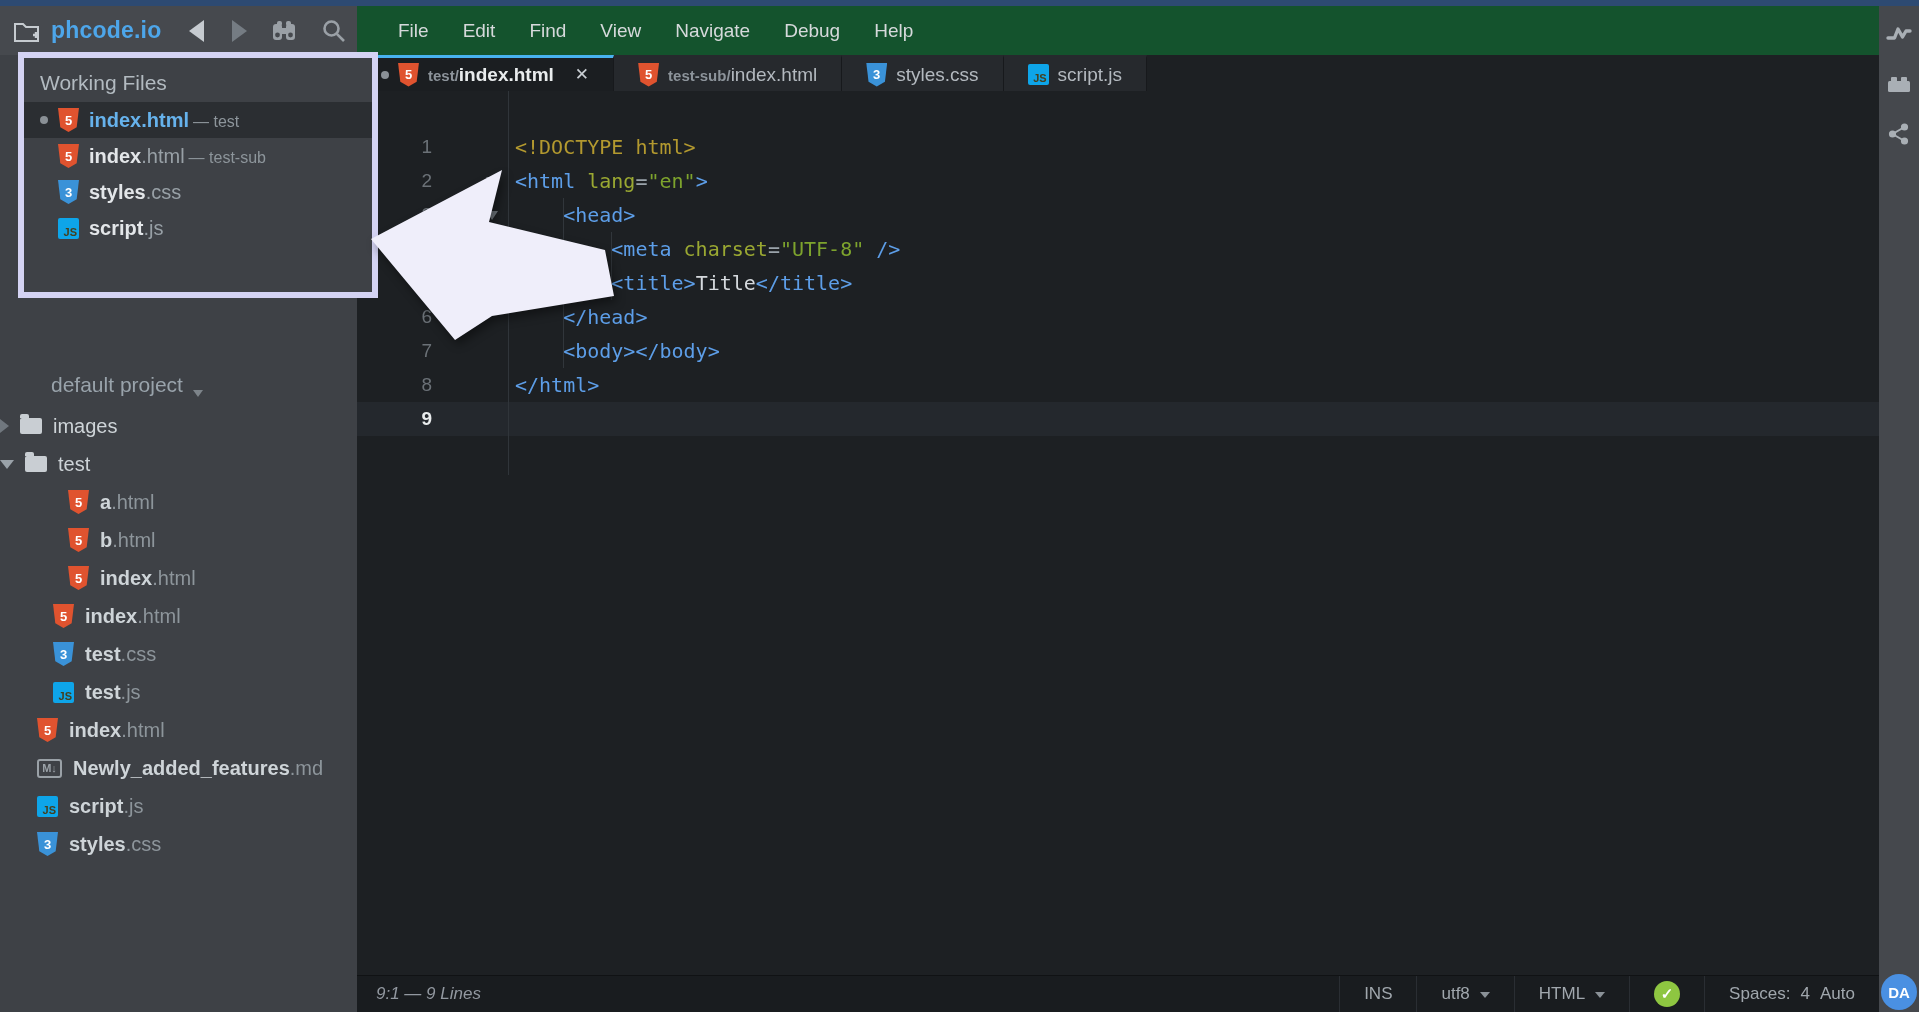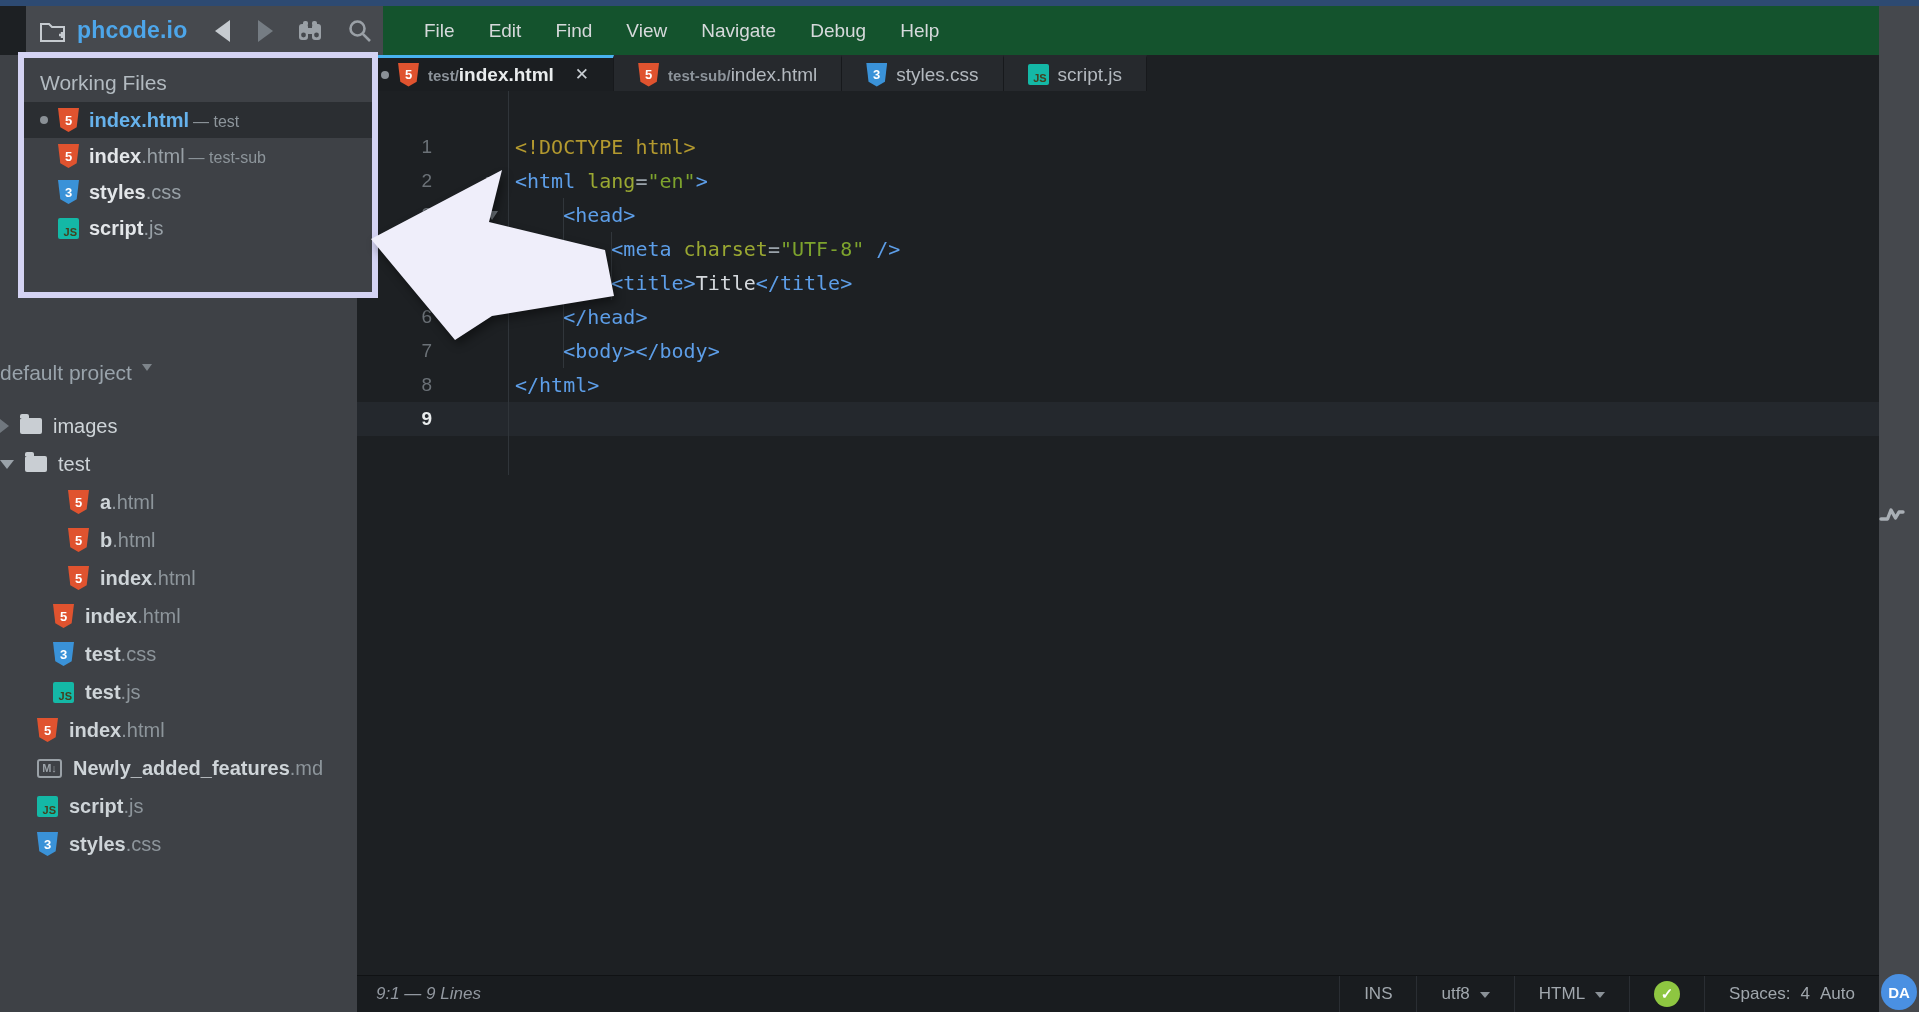--- a/index.html
+++ b/index.html
@@ -4,32 +4,32 @@
 <title>phcode.io</title>
 <style>
   * { margin:0; padding:0; box-sizing:border-box; }
   html,body { width:1919px; height:1012px; overflow:hidden; }
   body { position:relative; background:#1d2023; font-family:"Liberation Sans",sans-serif; color:#c7cdd2; }
 
   
   .topstrip { position:absolute; left:0; top:0; width:1919px; height:6px; background:#2d4a72; }
 
   
-  .header { position:absolute; left:0; top:6px; width:1919px; height:49px; display:flex;padding-left:26px; }
+  .header { position:absolute; left:0; top:6px; width:1919px; height:49px; display:flex; }
   .header-left { width:357px; background:#46494e; display:flex; align-items:center; padding-left:13px; flex:none; }
   .logo-text { font-size:23px; font-weight:700; color:#4da6ea; margin-left:10px; letter-spacing:.2px; }
   .nav-back { width:0;height:0; border-right:15px solid #c6cbd0; border-top:11px solid transparent; border-bottom:11px solid transparent; margin-left:28px; }
   .nav-fwd  { width:0;height:0; border-left:15px solid #757c83; border-top:11px solid transparent; border-bottom:11px solid transparent; margin-left:28px; }
   .hicon { margin-left:24px; display:flex; align-items:center; }
   .header-main { flex:1; background:#14532d; display:flex; align-items:center; padding-left:24px; }
   .menu-item { font-size:19px; color:#d6d9db; padding:0 17px; line-height:49px; cursor:default; }
 
   
   .rightbar { position:absolute; right:0; top:6px; width:40px; height:1006px; background:#45484d; z-index:8;
-              display:flex; flex-direction:row; align-items:center; padding-top:16px; gap:22px; }
+              display:flex; flex-direction:column; align-items:center; padding-top:16px; gap:22px; }
   .avatar { position:absolute; left:2px; bottom:2px; width:36px; height:36px; border-radius:50%;
             background:#4a90e2; color:#fff; font-size:15px; font-weight:700;
             display:flex; align-items:center; justify-content:center; }
 
   
   .sidebar { position:absolute; left:0; top:55px; width:357px; height:957px; background:#3e4146; }
 
   
   .wf-panel { position:absolute; left:18px; top:52px; width:360px; height:246px; border:6px solid #d4d3f3;
               background:#3e4146; z-index:6; overflow:hidden; }
@@ -42,29 +42,29 @@
   .wf-name.active { color:#66b2ec; }
   .wf-ext { font-size:20px; color:#98a0a6; }
   .wf-suffix { font-size:16px; color:#8d959b; margin-left:4px; }
 
   
   .fic { width:21px; height:24px; display:inline-flex; align-items:center; justify-content:center;
          font-weight:700; font-size:13px; color:#fff; flex:none;
          clip-path:polygon(0 0,100% 0,89% 80%,50% 100%,11% 80%); }
   .fic.html { background:#e0532f; }
   .fic.css  { background:#3a92d8; }
-  .fic.js { clip-path:none; width:21px; height:21px; background:#14b8a6; color:#44401f;
+  .fic.js { clip-path:none; width:21px; height:21px; background:#0ea5e9; color:#44401f;
             align-items:flex-end; justify-content:flex-end; padding:0 2px 1px 0; font-size:11px; border-radius:2px; }
   .fic.md { clip-path:none; width:25px; height:19px; background:transparent; border:2px solid #9aa1a7;
             border-radius:3px; color:#9aa1a7; font-size:11px; font-weight:700; }
 
   
   .project { position:absolute; left:0; top:306px; width:357px; }
-  .project-header { display:flex; align-items:flex-start; gap:10px; height:36px; 
-                    font-size:21px; color:#99a3ab; margin-bottom:10px; }
+  .project-header { display:flex; align-items:flex-end; gap:10px; height:36px; padding-left:20px;
+                    font-size:21px; color:#99a3ab; margin-bottom:10px;margin-left:31px; }
   .tri-d-sm { width:0;height:0; border-top:7px solid #7d848a; border-left:5px solid transparent; border-right:5px solid transparent; margin-top:3px; }
   .tree-row { display:flex; align-items:center; height:38px; gap:11px; font-size:20px; color:#c7cdd2; }
   .tree-row .nm { font-weight:700; color:#ced4d8; white-space:pre; }
   .tree-row .ex { font-weight:400; color:#8d959b; }
   .tr-f0 { } .tr-f1 { padding-left:30px; }
   .tr-l0 { padding-left:37px; } .tr-l1 { padding-left:53px; } .tr-l2 { padding-left:68px; }
   .tri-r { width:0;height:0; border-left:9px solid #70777e; border-top:7px solid transparent; border-bottom:7px solid transparent; flex:none; }
   .tri-d { width:0;height:0; border-top:9px solid #9aa2a9; border-left:7px solid transparent; border-right:7px solid transparent; flex:none; }
   .folder-ic { width:22px; height:16px; background:#c9ced3; border-radius:2px; position:relative; flex:none; }
   .folder-ic::before { content:""; position:absolute; top:-4px; left:0; width:9px; height:4px; background:#c9ced3; border-radius:2px 2px 0 0; }

